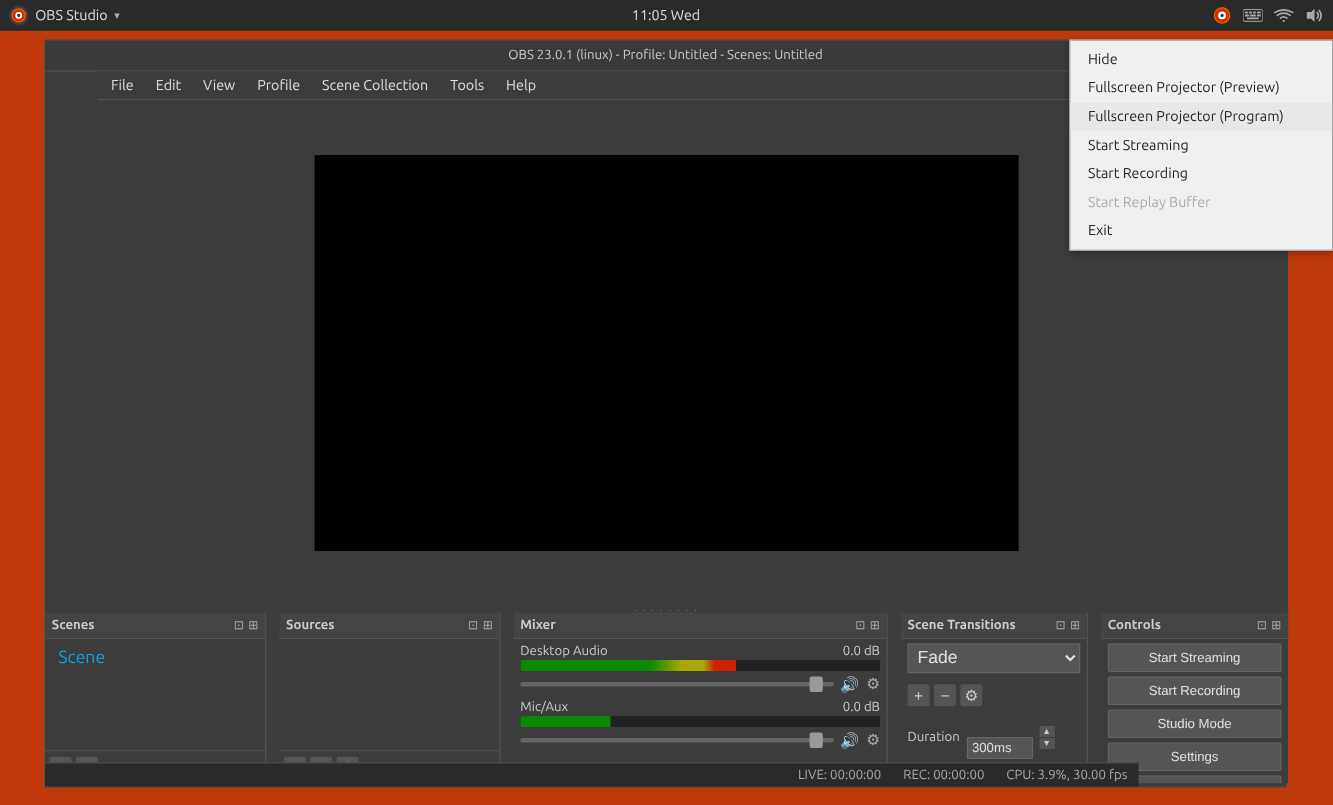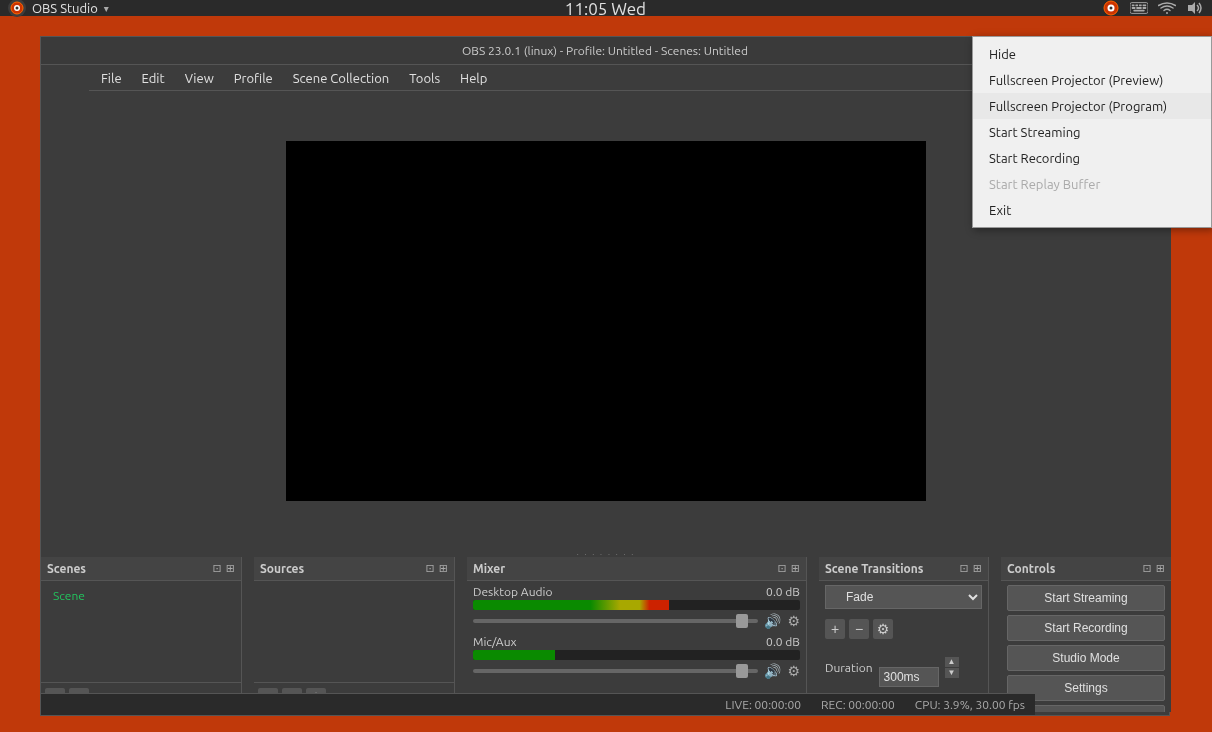--- a/index.html
+++ b/index.html
@@ -10,21 +10,21 @@
       font-family: 'Ubuntu', 'DejaVu Sans', sans-serif;
       font-size: 13px;
       color: #e0e0e0;
       overflow: hidden;
       position: relative;
     }
 
     
     #taskbar {
       width: 100%;
-      height: 16px;
+      height: 28px;
       background: #2a2a2a;
       display: flex;
       align-items: center;
       justify-content: space-between;
       padding: 0 8px;
       position: absolute;
       top: 0;
       left: 0;
       z-index: 10;
     }
@@ -45,21 +45,21 @@
     }
     #taskbar-title {
       font-size: 13px;
       color: #e0e0e0;
     }
     #taskbar-dropdown-arrow {
       font-size: 10px;
       color: #aaa;
     }
     #taskbar-center {
-      font-size: 17px;
+      font-size: 13px;
       color: #e0e0e0;
     }
     #taskbar-right {
       display: flex;
       align-items: center;
       gap: 10px;
     }
     .tray-icon {
       width: 18px;
       height: 18px;
@@ -196,22 +196,22 @@
     .panel-content {
       flex: 1;
       padding: 4px 6px;
       overflow: hidden;
     }
 
     
     #scenes-panel { min-width: 180px; max-width: 230px; }
     .scene-item {
       padding: 4px 6px;
-      font-size: 12px;
-      color: #22c55e;
+      font-size: 16px;
+      color: #0ea5e9;
       cursor: pointer;
     }
     .panel-bottom {
       height: 30px;
       display: flex;
       align-items: center;
       padding: 0 4px;
       gap: 4px;
       border-top: 1px solid #555;
     }
@@ -286,25 +286,25 @@
     .mixer-icon {
       font-size: 14px;
       color: #aaa;
       cursor: pointer;
     }
 
     
     #transitions-panel { min-width: 160px; max-width: 170px; }
     .transition-select {
       width: 100%;
-      padding: 3px 16px;
+      padding: 3px 4px;
       background: #555;
       border: 1px solid #666;
       color: #e0e0e0;
-      font-size: 12px;
+      font-size: 16px;
       margin-bottom: 6px;
     }
     .duration-row {
       display: flex;
       align-items: center;
       gap: 6px;
       font-size: 12px;
       color: #ccc;
     }
     .duration-input {

